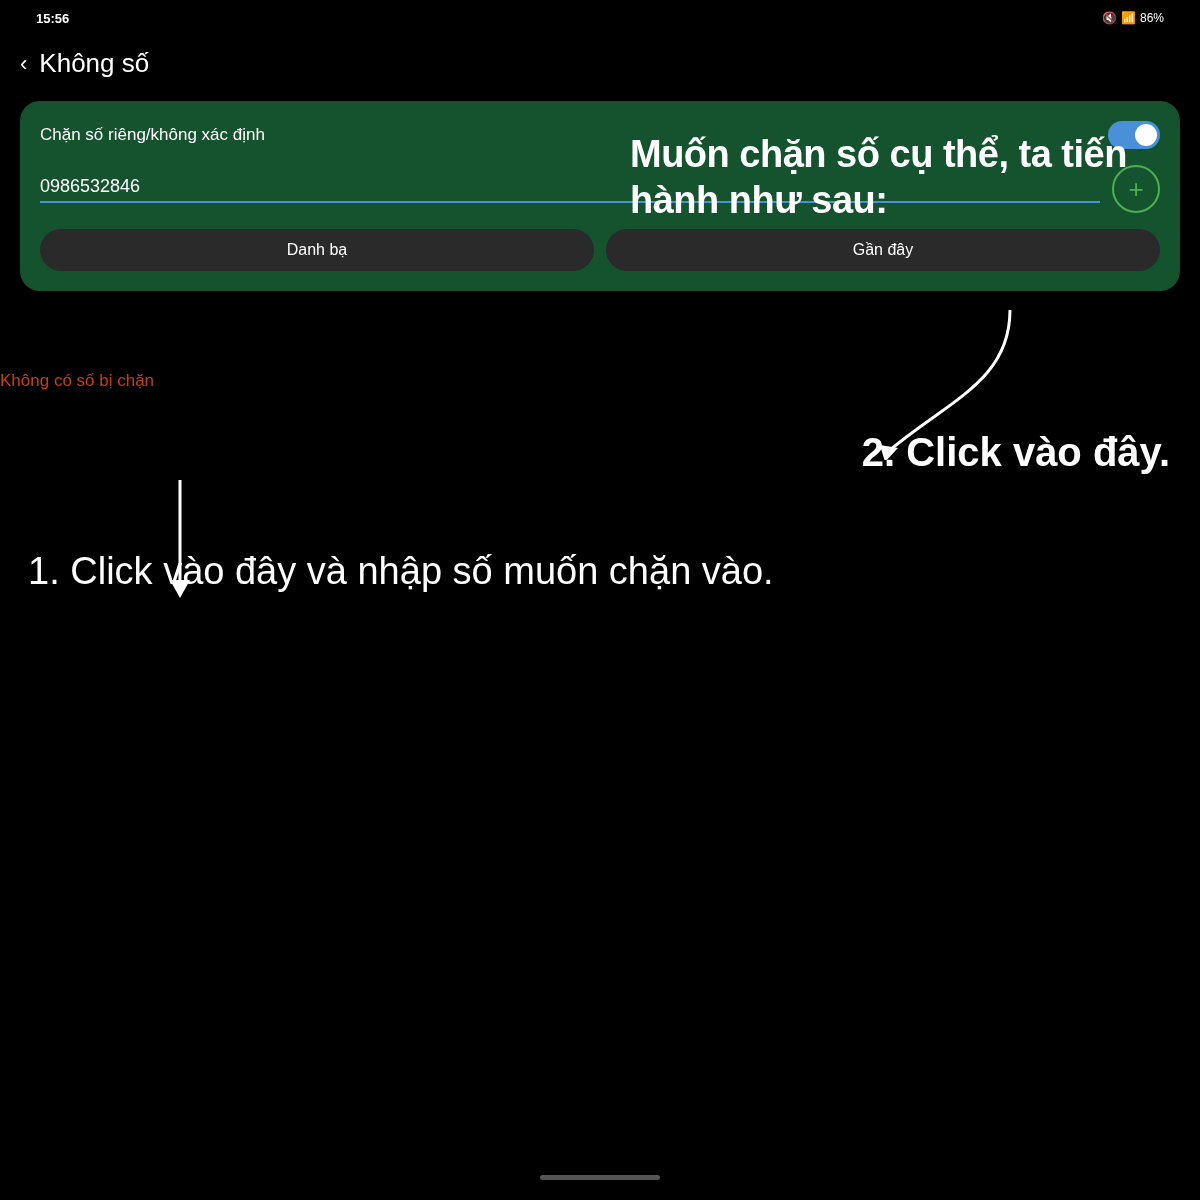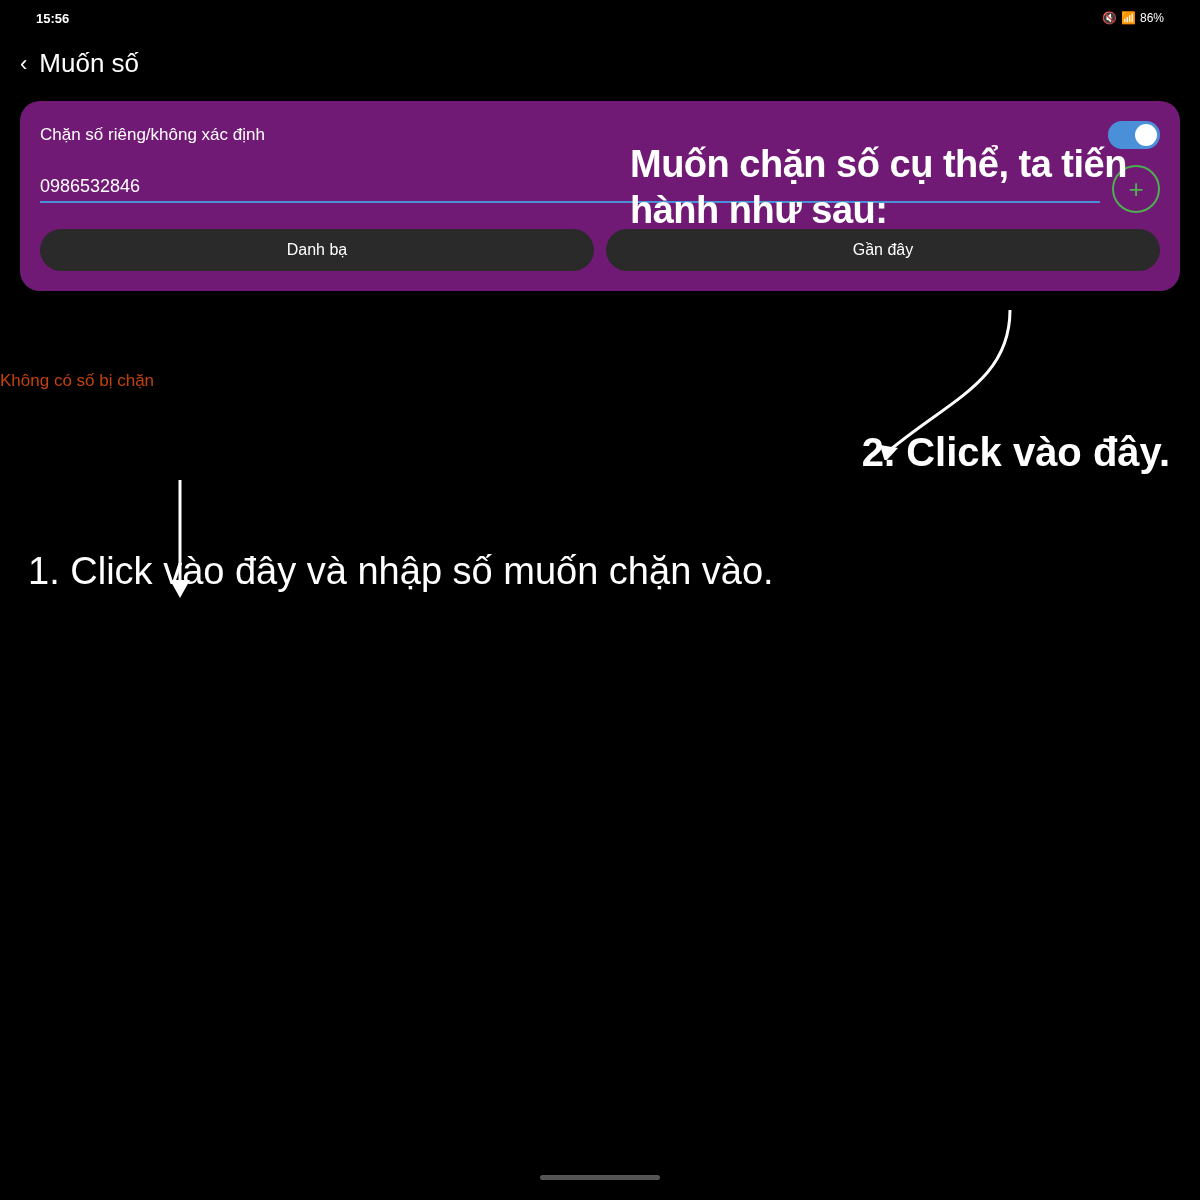--- a/index.html
+++ b/index.html
@@ -40,21 +40,21 @@
       cursor: pointer;
     }
     .header-title {
       font-size: 26px;
       font-weight: 400;
       color: #fff;
     }
 
     
     .card {
-      background: #701a75;
+      background: #14532d;
       border-radius: 20px;
       margin: 10px 20px;
       padding: 20px;
     }
 
     
     .toggle-row {
       display: flex;
       justify-content: space-between;
       align-items: center;
@@ -132,21 +132,21 @@
       padding: 12px 0;
       color: #fff;
       font-size: 16px;
       cursor: pointer;
       text-align: center;
     }
 
     
     .annotation-top-right {
       position: absolute;
-      top: 142px;
+      top: 132px;
       right: 30px;
       width: 540px;
       font-size: 38px;
       font-weight: 900;
       color: #fff;
       line-height: 1.2;
       font-family: 'Arial Black', 'Impact', sans-serif;
       letter-spacing: -0.5px;
     }
 
@@ -198,21 +198,21 @@
   <span class="status-left">15:56</span>
   <div class="status-icons">
     <span>🔇</span>
     <span>📶</span>
     <span>86%</span>
   </div>
 </div>
 
 <div class="header">
   <span class="back-arrow">‹</span>
-  <span class="header-title">Muốn số</span>
+  <span class="header-title">Không số</span>
 </div>
 
 <div class="card">
 
   <div class="toggle-row">
     <span class="toggle-label">Chặn số riêng/không xác định</span>
     <div class="toggle-switch"></div>
   </div>
 
   <div class="input-row">

